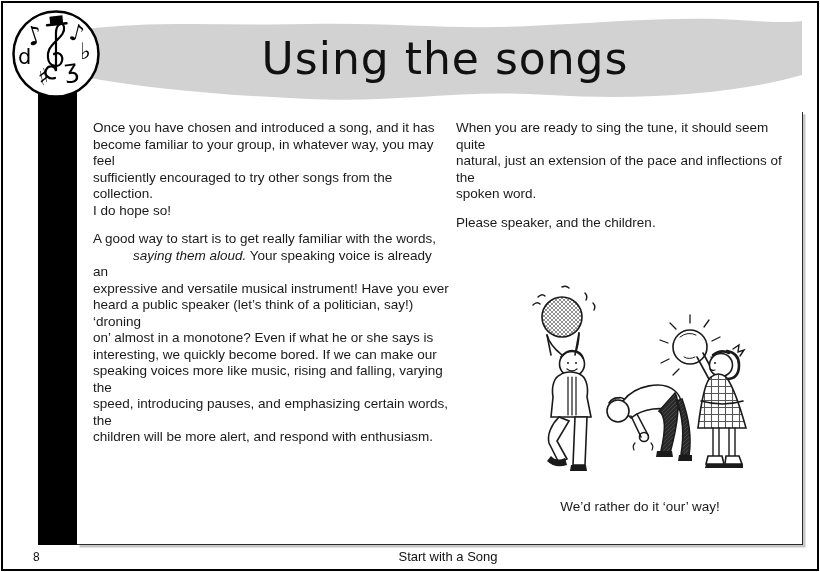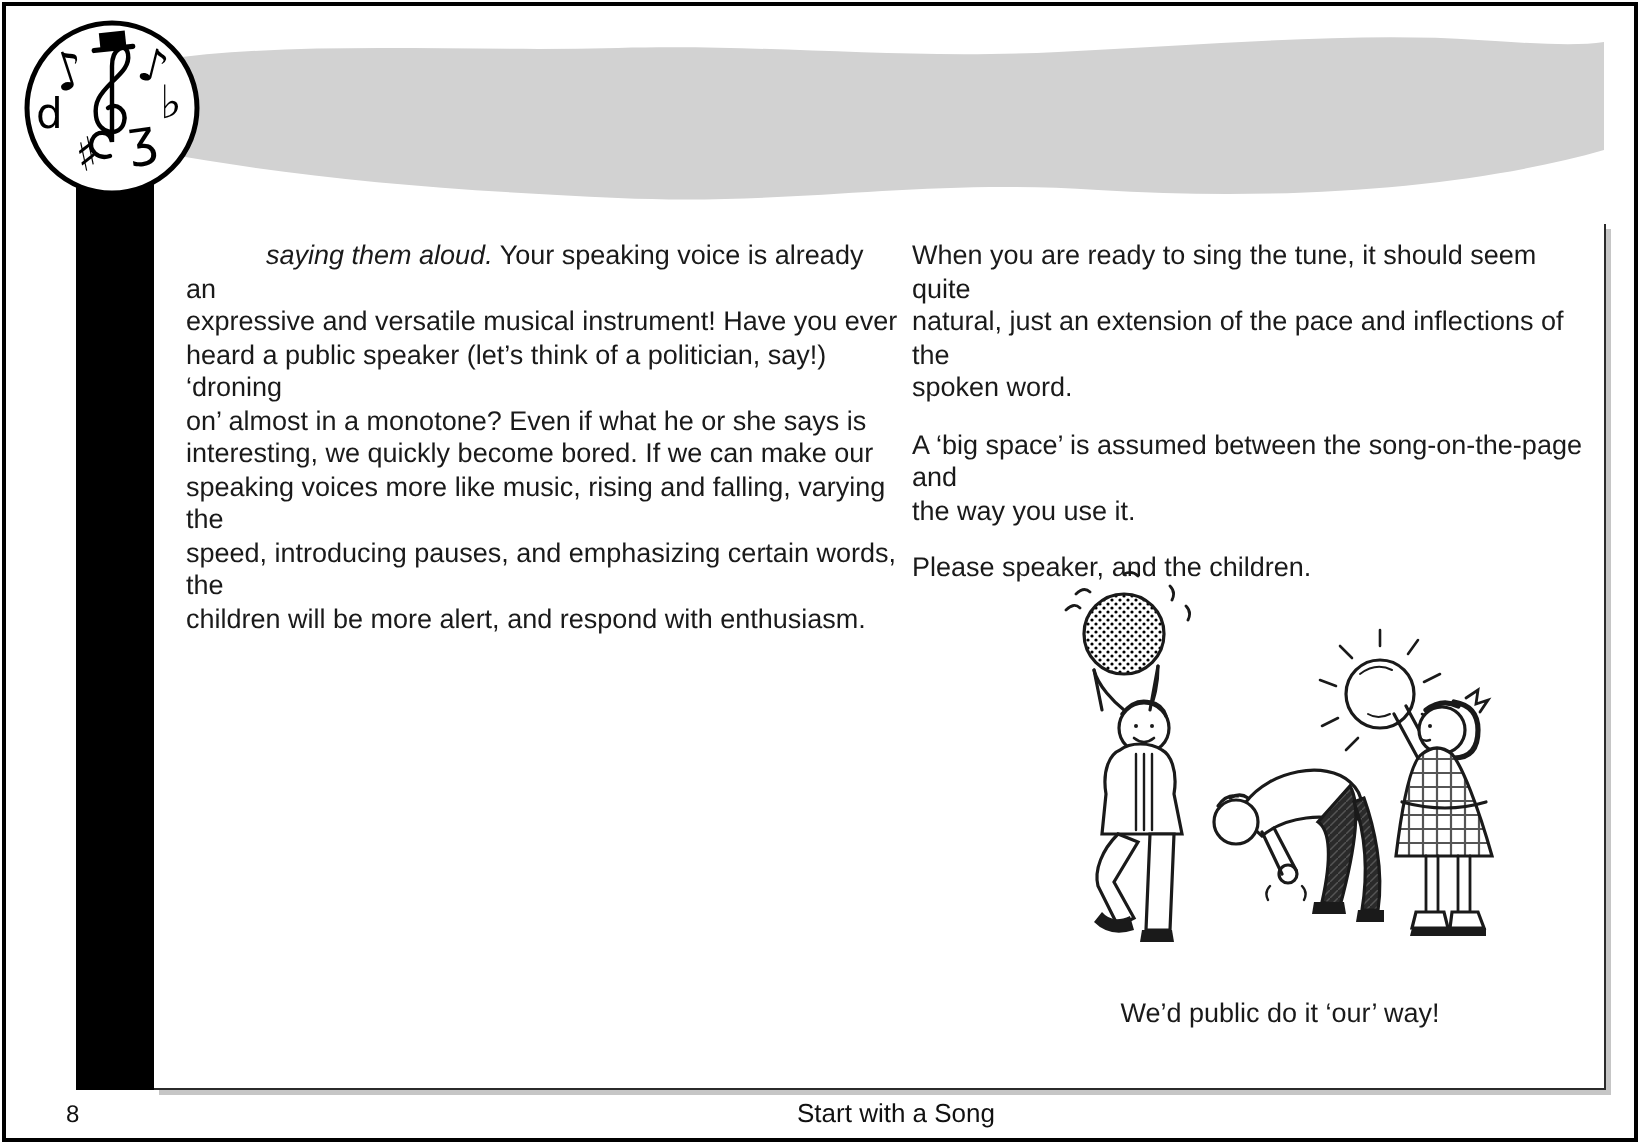--- a/index.html
+++ b/index.html
@@ -38,20 +38,21 @@
 </head>
 <body>
 
 <div class="canvas">
 
   <svg class="band" viewBox="0 0 723 94" preserveAspectRatio="none">
     <path d="M0,18 C70,8 150,14 230,12 C310,10 370,18 450,14 C530,10 600,4 660,8 C690,10 710,11 723,9
              L723,63 C660,81 570,89 470,83 C380,77 320,91 230,87 C140,83 70,77 0,64 Z" fill="#d2d2d2"></path>
   </svg>
 
+  <div class="title">Using the songs</div>
 
   <div class="side-bar"></div>
 
   <svg class="logo" viewBox="0 0 90 90">
     <circle cx="45" cy="45" r="42.5" fill="#fff" stroke="#000" stroke-width="2.5"></circle>
     <g transform="rotate(-6 45 13)">
       <rect x="39" y="7" width="13" height="8" fill="#000"></rect>
       <rect x="34.5" y="14" width="22" height="2.6" rx="1.2" fill="#000"></rect>
     </g>
     <text x="16" y="36" font-size="26" transform="rotate(-18 22 30)">♪</text>
@@ -59,36 +60,39 @@
     <text x="7" y="55" font-size="21">d</text>
     <text x="69" y="50" font-size="23">♭</text>
     <text x="27" y="76" font-size="23" transform="rotate(-12 33 68)">♯</text>
     <text x="53" y="69" font-size="25" transform="rotate(-8 58 61)">ʒ</text>
     <path d="M44,69 C38,71 33,66 35,61 C37,56 44,56 45,62 L45,24 C45,15 52,12 53,18 C54,24 49,28 45,32 C39,38 36,42 37,49 C38,58 49,60 51,52 C52.5,46 47,42 43,45" fill="none" stroke="#000" stroke-width="2.2" stroke-linecap="round"></path>
   </svg>
 
   <div class="content-box"></div>
 
   <div class="col col-left">
-    <p><span class="italic">saying them aloud.</span><span> Your speaking voice is already an
+    <p>Once you have chosen and introduced a song, and it has
+become familiar to your group, in whatever way, you may feel
+sufficiently encouraged to try other songs from the collection.
+I do hope so!</p>
+    <p><span>A good way to start is to get really familiar with the words,
+</span><span class="italic">saying them aloud.</span><span> Your speaking voice is already an
 expressive and versatile musical instrument! Have you ever
 heard a public speaker (let’s think of a politician, say!) ‘droning
 on’ almost in a monotone? Even if what he or she says is
 interesting, we quickly become bored. If we can make our
 speaking voices more like music, rising and falling, varying the
 speed, introducing pauses, and emphasizing certain words, the
 children will be more alert, and respond with enthusiasm.</span></p>
   </div>
 
   <div class="col col-right">
     <p>When you are ready to sing the tune, it should seem quite
 natural, just an extension of the pace and inflections of the
 spoken word.</p>
-    <p>A ‘big space’ is assumed between the song-on-the-page and
-the way you use it.</p>
     <p>Please speaker, and the children.</p>
   </div>
 
   <svg class="illustration" viewBox="0 0 270 205">
     <defs>
       <pattern id="stipple" width="4" height="4" patternUnits="userSpaceOnUse">
         <rect width="4" height="4" fill="#fff"></rect>
         <circle cx="1" cy="1" r="0.8" fill="#000"></circle>
           <circle cx="3" cy="3" r="0.8" fill="#000"></circle>
       </pattern>
@@ -147,19 +151,19 @@
       <path d="M205,84 q2,2 5,1" stroke-width="1.2"></path>
       <path d="M206,92 C200,96 196,118 193,143 L241,143 C234,118 226,98 221,92 C216,88 211,88 206,92 Z" fill="url(#plaid)"></path>
       <path d="M196,116 q22,6 42,0" stroke-width="1.6"></path>
       <path d="M208,143 l0,28 M214,143 l0,28 M224,143 l0,28 M230,143 l0,28" stroke-width="1.4"></path>
       <path d="M203,171 h14 l2,8 h-18 Z" fill="#fff"></path>
       <path d="M221,171 h13 l3,8 h-17 Z" fill="#fff"></path>
       <path d="M201,179 h19 v4 h-20 Z M220,179 h18 v4 h-19 Z" fill="#1a1a1a" stroke="none"></path>
     </g>
   </svg>
 
-  <div class="caption">We’d public do it ‘our’ way!</div>
+  <div class="caption">We’d rather do it ‘our’ way!</div>
 
   <div class="page-number">8</div>
   <div class="book-title">Start with a Song</div>
 
   <div class="page-border"></div>
 </div>
 
 </body></html>

